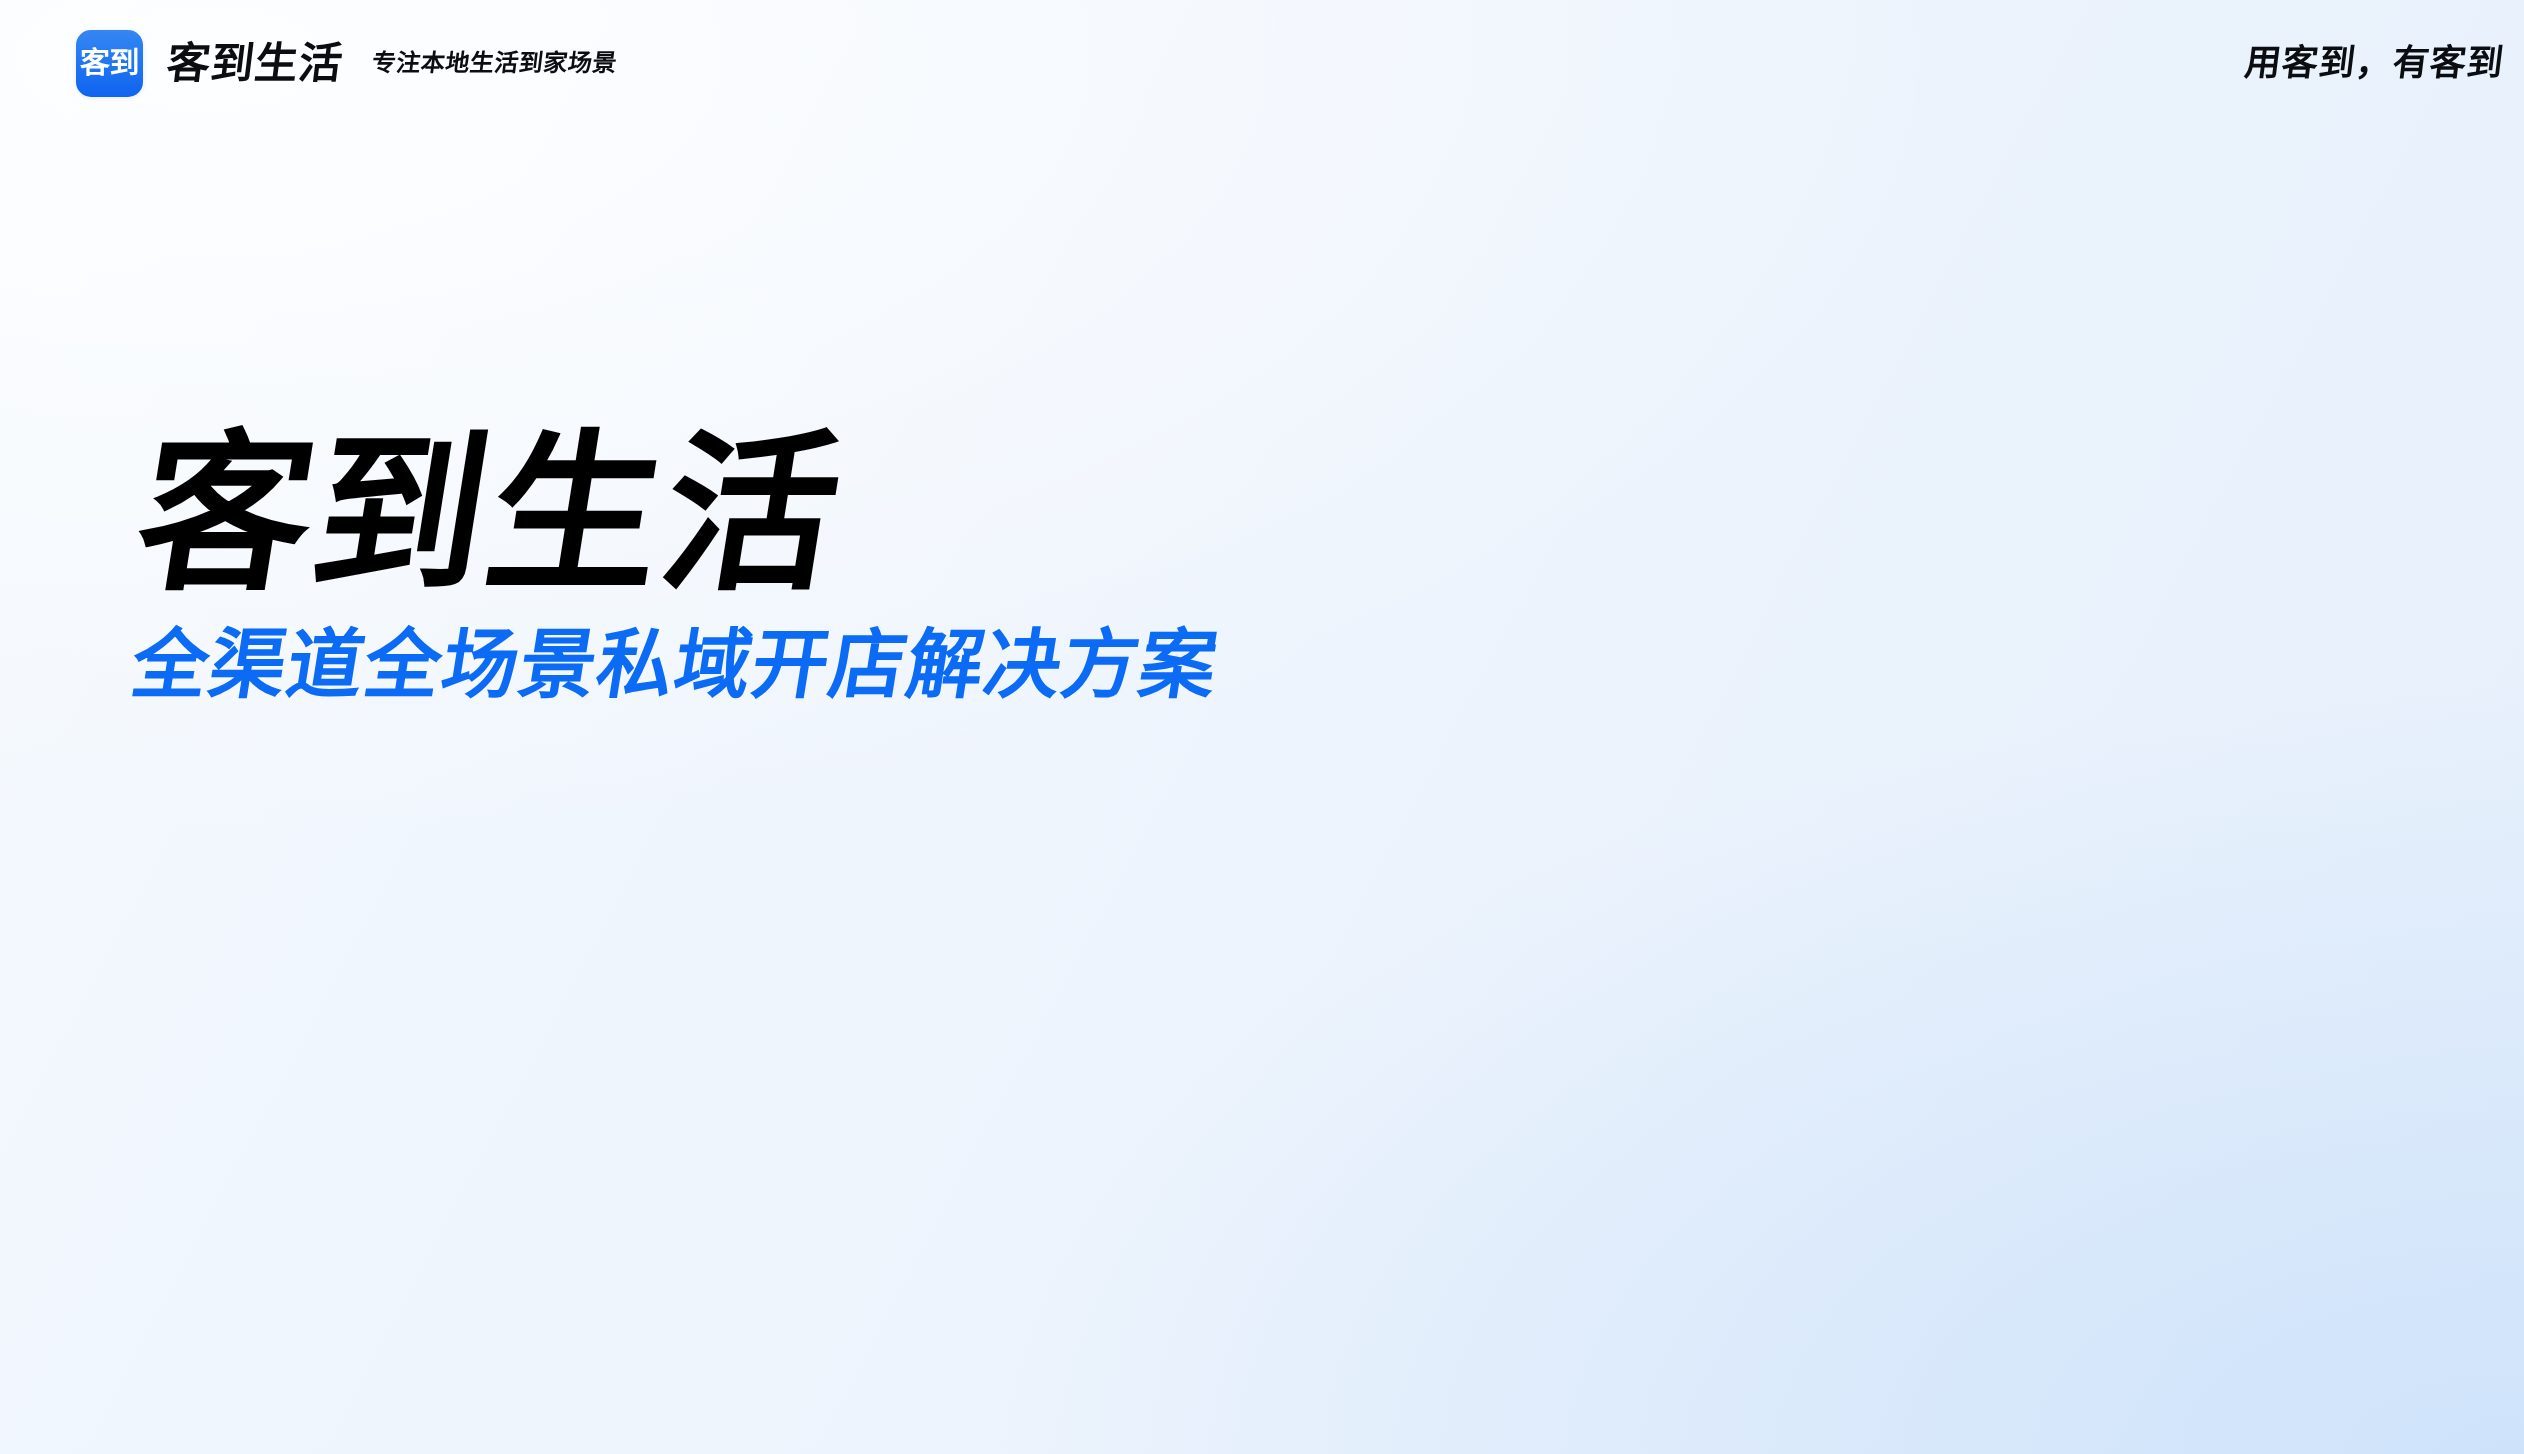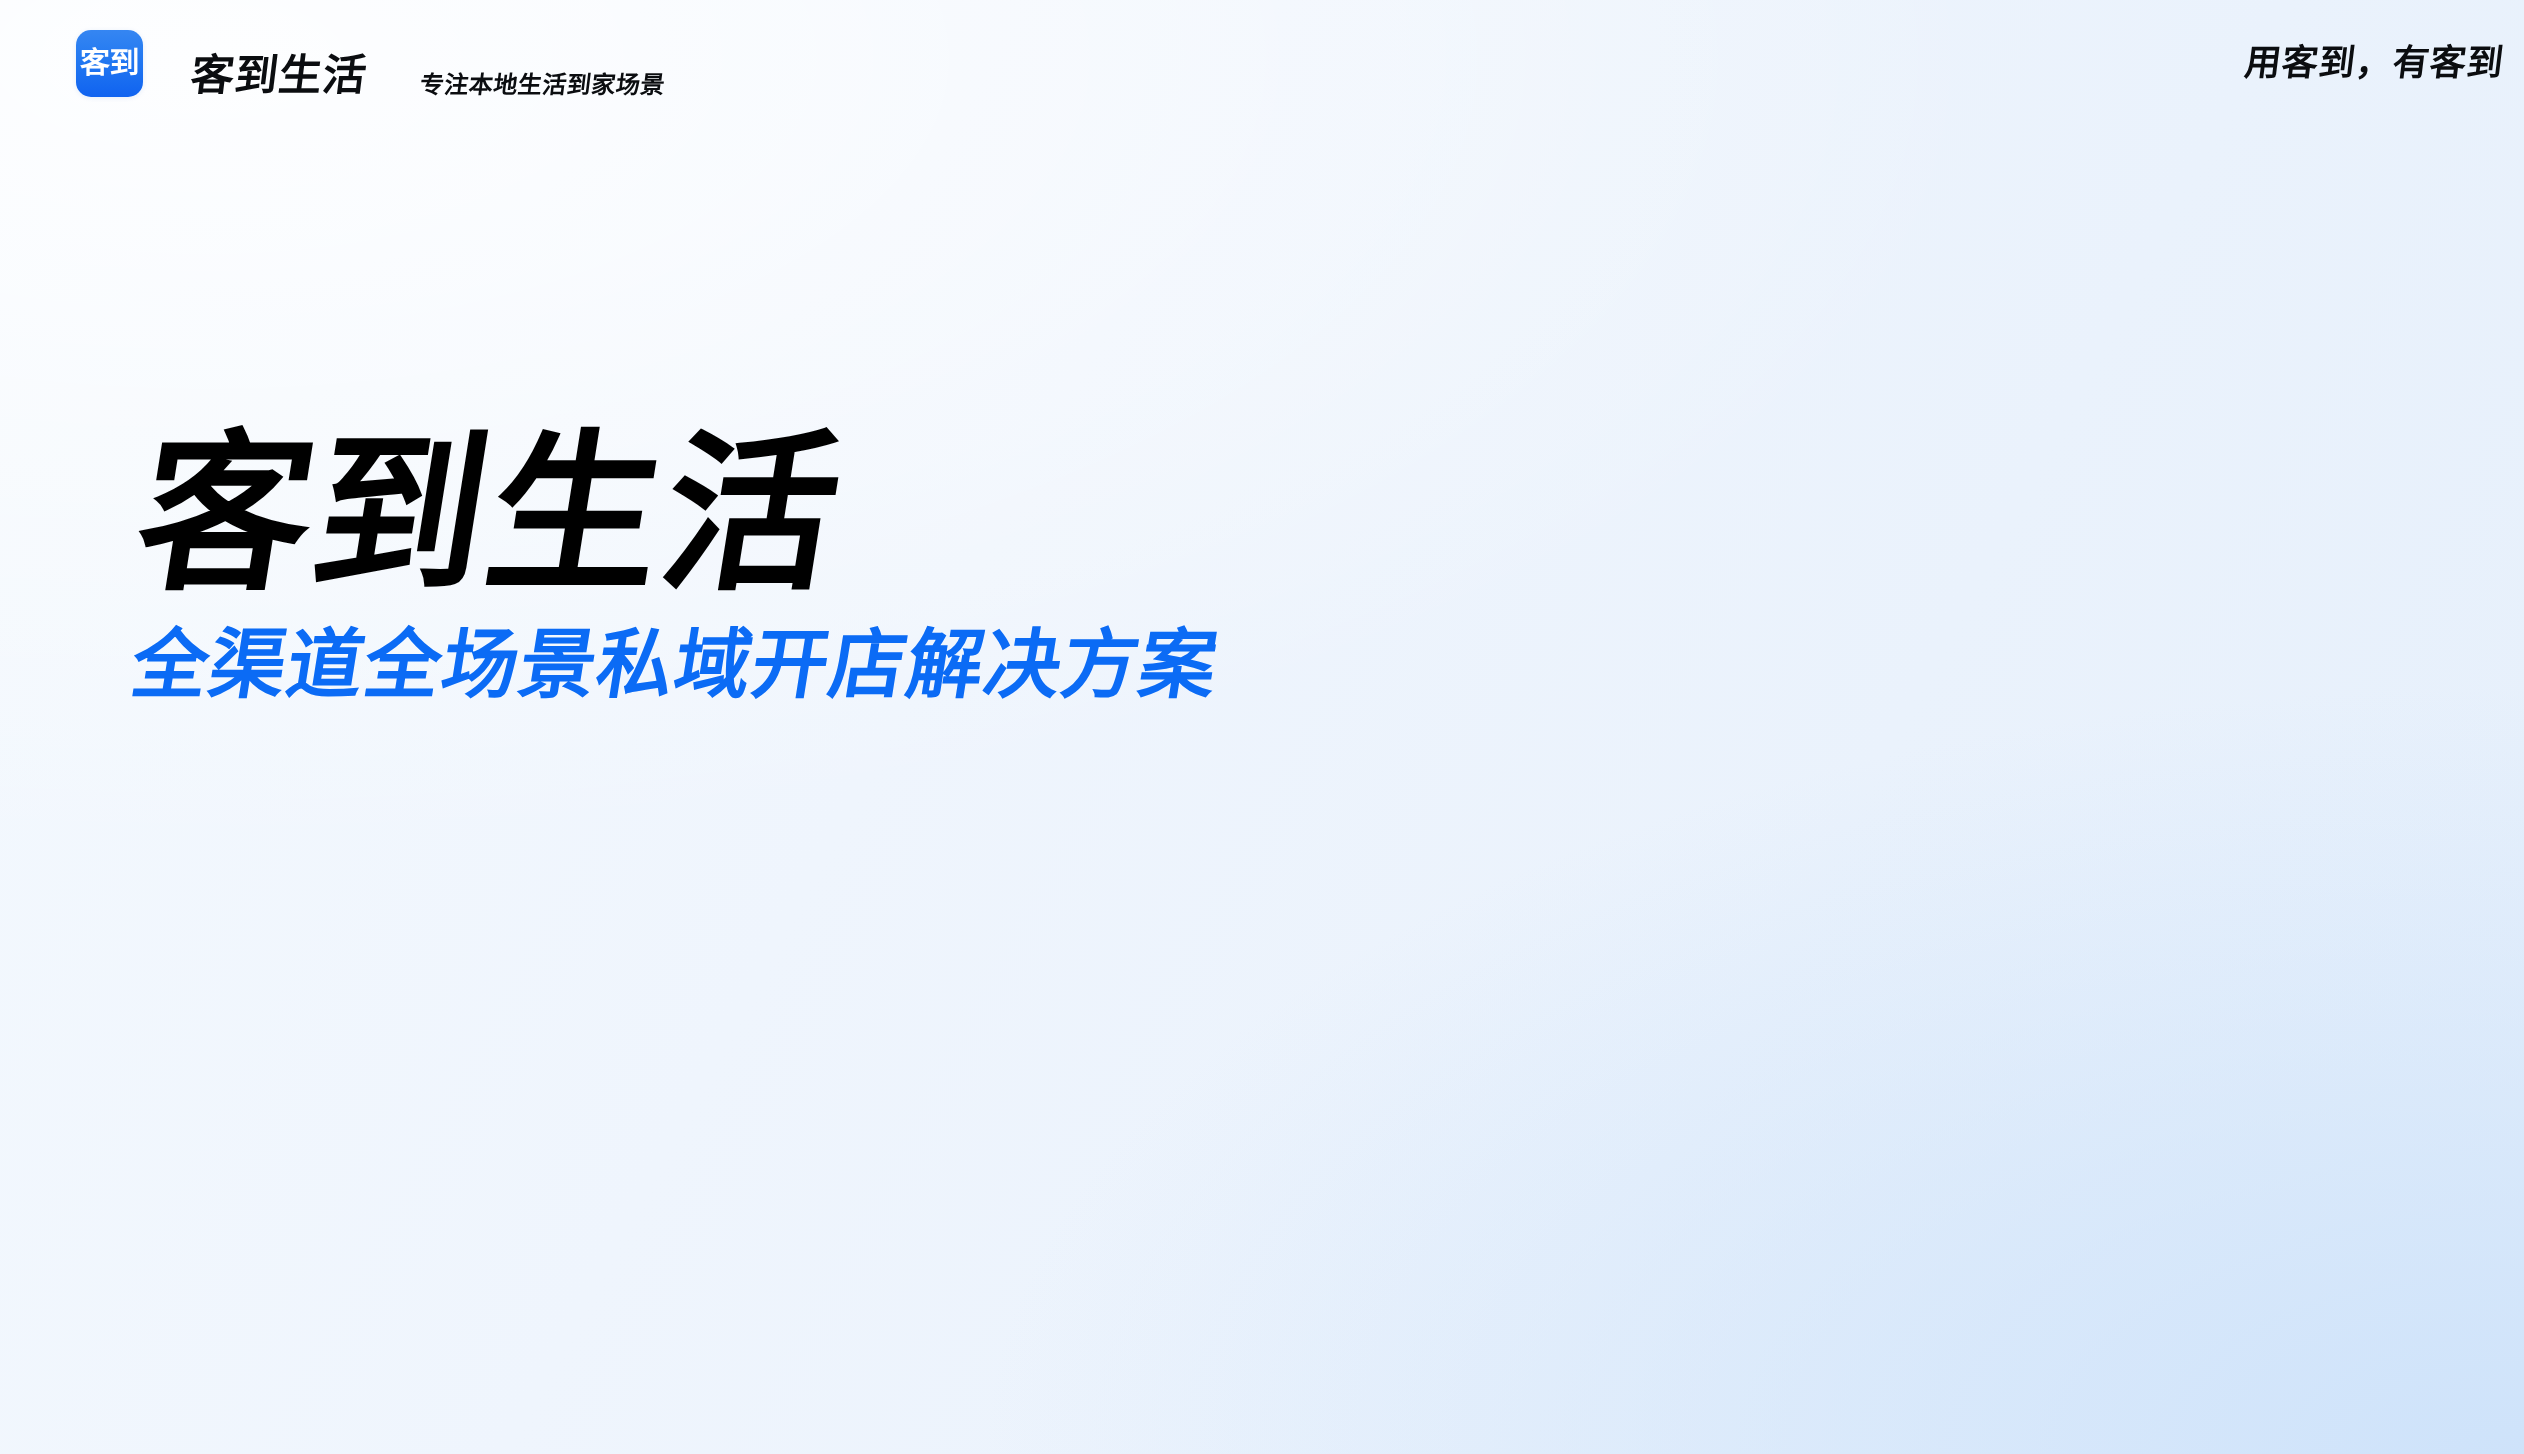--- a/index.html
+++ b/index.html
@@ -39,22 +39,21 @@
     height: 126px;
     display: flex;
     align-items: center;
     justify-content: space-between;
     padding: 0 81px 0 76px;
     box-sizing: border-box;
   }
 
   .brand-cluster {
     display: flex;
-    align-items: flex-end;
-    gap: 24px;
+    align-items: center;
   }
 
   
   .brand-badge {
     width: 67px;
     height: 67px;
     border-radius: 15px;
     background: linear-gradient(180deg, #3586F2 0%, #2278F1 45%, #1063F0 100%);
     display: flex;
     align-items: center;

